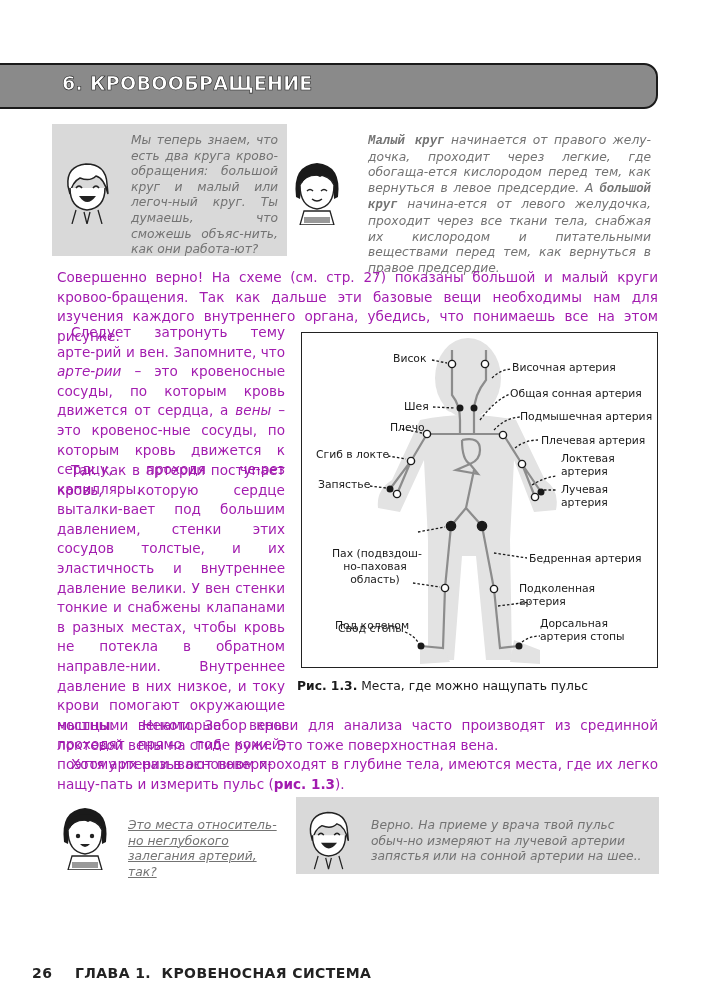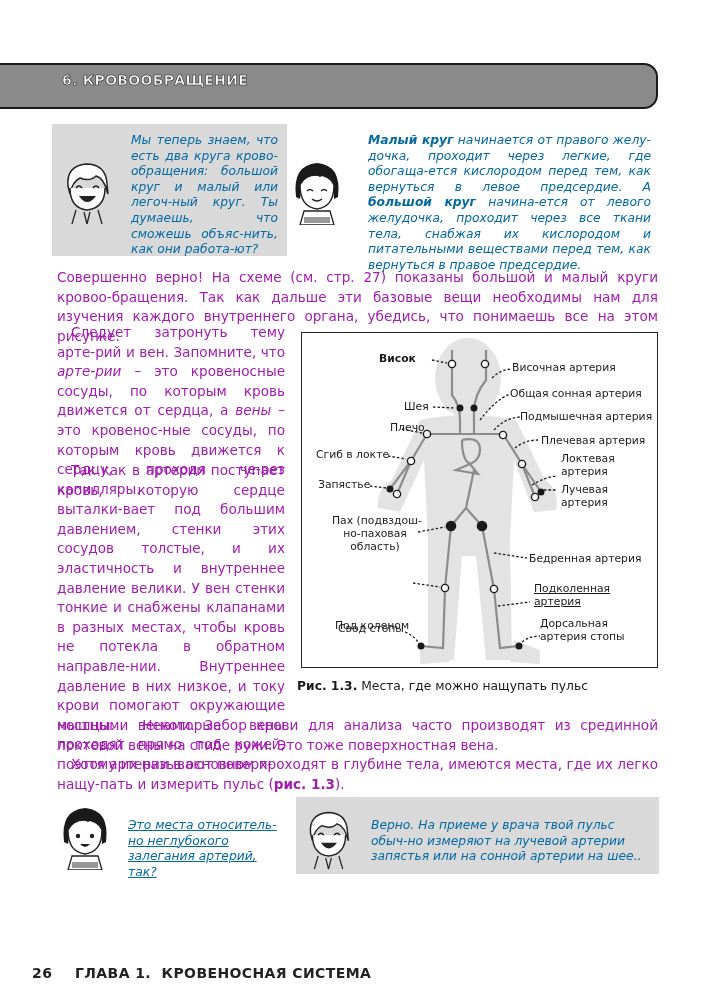--- a/index.html
+++ b/index.html
@@ -5,29 +5,29 @@
   * { box-sizing: border-box; margin: 0; padding: 0; }
   html, body { width: 727px; height: 1000px; background: #ffffff; overflow: hidden; }
   body { position: relative; font-family: "DejaVu Sans", sans-serif; color: #1a1a1a; }
 
   .section-bar {
     position: absolute; left: -20px; top: 63px; width: 678px; height: 46px;
     background: #8a8a8a; border: 2.5px solid #1a1a1a; border-radius: 0 14px 14px 0;
   }
   .section-title {
     position: absolute; left: 62px; top: 72px; font-family: "DejaVu Sans", sans-serif;
-    font-weight: bold; font-size: 14px; color: #ffffff; letter-spacing: 0.3px;
+    font-weight: bold; font-size: 19px; color: #ffffff; letter-spacing: 0.3px;
     -webkit-text-stroke: 0.6px #222;
   }
 
   .bubble-gray { position: absolute; background: #d9d9d9; }
   .avatar { position: absolute; }
   .italic-text { position: absolute; font-style: italic; font-family: "DejaVu Sans", sans-serif;
-    color: #0369a1; font-size: 12.3px; line-height: 15.6px; text-align: justify; }
-  .italic-text b { font-weight: bold; }
+    color: #737373; font-size: 12.3px; line-height: 15.6px; text-align: justify; }
+  .italic-text b { font-weight: bold; font-family: Liberation Mono, monospace; }
 
   .body-text { position: absolute; font-family: "DejaVu Sans", sans-serif; font-size: 13.6px;
     line-height: 19.6px; color: #a21caf; text-align: justify; }
   .body-text .indent { display: inline-block; width: 14px; }
 
   .figure-box { position: absolute; left: 301px; top: 332px; width: 357px; height: 336px;
     border: 1.5px solid #222; background: #fff; }
   .figure-svg { position: absolute; left: 301px; top: 332px; }
   .fig-label { position: absolute; font-size: 10.8px; line-height: 13px; color: #1a1a1a;
     font-family: "DejaVu Sans", sans-serif; white-space: nowrap; }
@@ -132,47 +132,47 @@
     <path d="M544 490 L556 490"></path>
     <path d="M418 532 L445 527"></path>
     <path d="M494 553 L527 558"></path>
     <path d="M413 583 L440 587"></path>
     <path d="M498 606 L530 602"></path>
     <path d="M405 632 Q415 636 419 644"></path>
     <path d="M522 642 Q530 636 540 636"></path>
   </g>
 </svg>
 
-<div class="fig-label" style="left:379px; top:352px;font-weight:bold;">Висок</div>
+<div class="fig-label" style="left:393px; top:352px;">Висок</div>
 <div class="fig-label" style="left:404px; top:400px;">Шея</div>
 <div class="fig-label" style="left:366px; top:421px;margin-left:24px;">Плечо</div>
 <div class="fig-label" style="left:316px; top:448px;">Сгиб в локте</div>
 <div class="fig-label" style="left:318px; top:478px;">Запястье</div>
-<div class="fig-label center" style="left:332px; top:514px; width:86px;">
+<div class="fig-label center" style="left:332px; top:547px; width:86px;">
   <div>Пах (подвздош-</div>
   <div>но-паховая</div>
   <div>область)</div>
 </div>
 <div class="fig-label" style="left:335px; top:575px;margin-top:44px;">Под коленом</div>
 <div class="fig-label" style="left:338px; top:622px;">Свод стопы</div>
 
 <div class="fig-label" style="left:512px; top:361px;">Височная артерия</div>
 <div class="fig-label" style="left:510px; top:387px;">Общая сонная артерия</div>
 <div class="fig-label" style="left:520px; top:410px;">Подмышечная артерия</div>
 <div class="fig-label" style="left:541px; top:434px;">Плечевая артерия</div>
 <div class="fig-label" style="left:561px; top:452px;">
   <div>Локтевая</div>
   <div>артерия</div>
 </div>
 <div class="fig-label" style="left:561px; top:483px;">
   <div>Лучевая</div>
   <div>артерия</div>
 </div>
 <div class="fig-label" style="left:529px; top:552px;">Бедренная артерия</div>
-<div class="fig-label" style="left:534px; top:582px;text-decoration:underline;">
+<div class="fig-label" style="left:519px; top:582px;">
   <div>Подколенная</div>
   <div>артерия</div>
 </div>
 <div class="fig-label" style="left:540px; top:617px;">
   <div>Дорсальная</div>
   <div>артерия стопы</div>
 </div>
 
 <div class="caption"><b>Рис. 1.3.</b><span> Места, где можно нащупать пульс</span></div>
 

